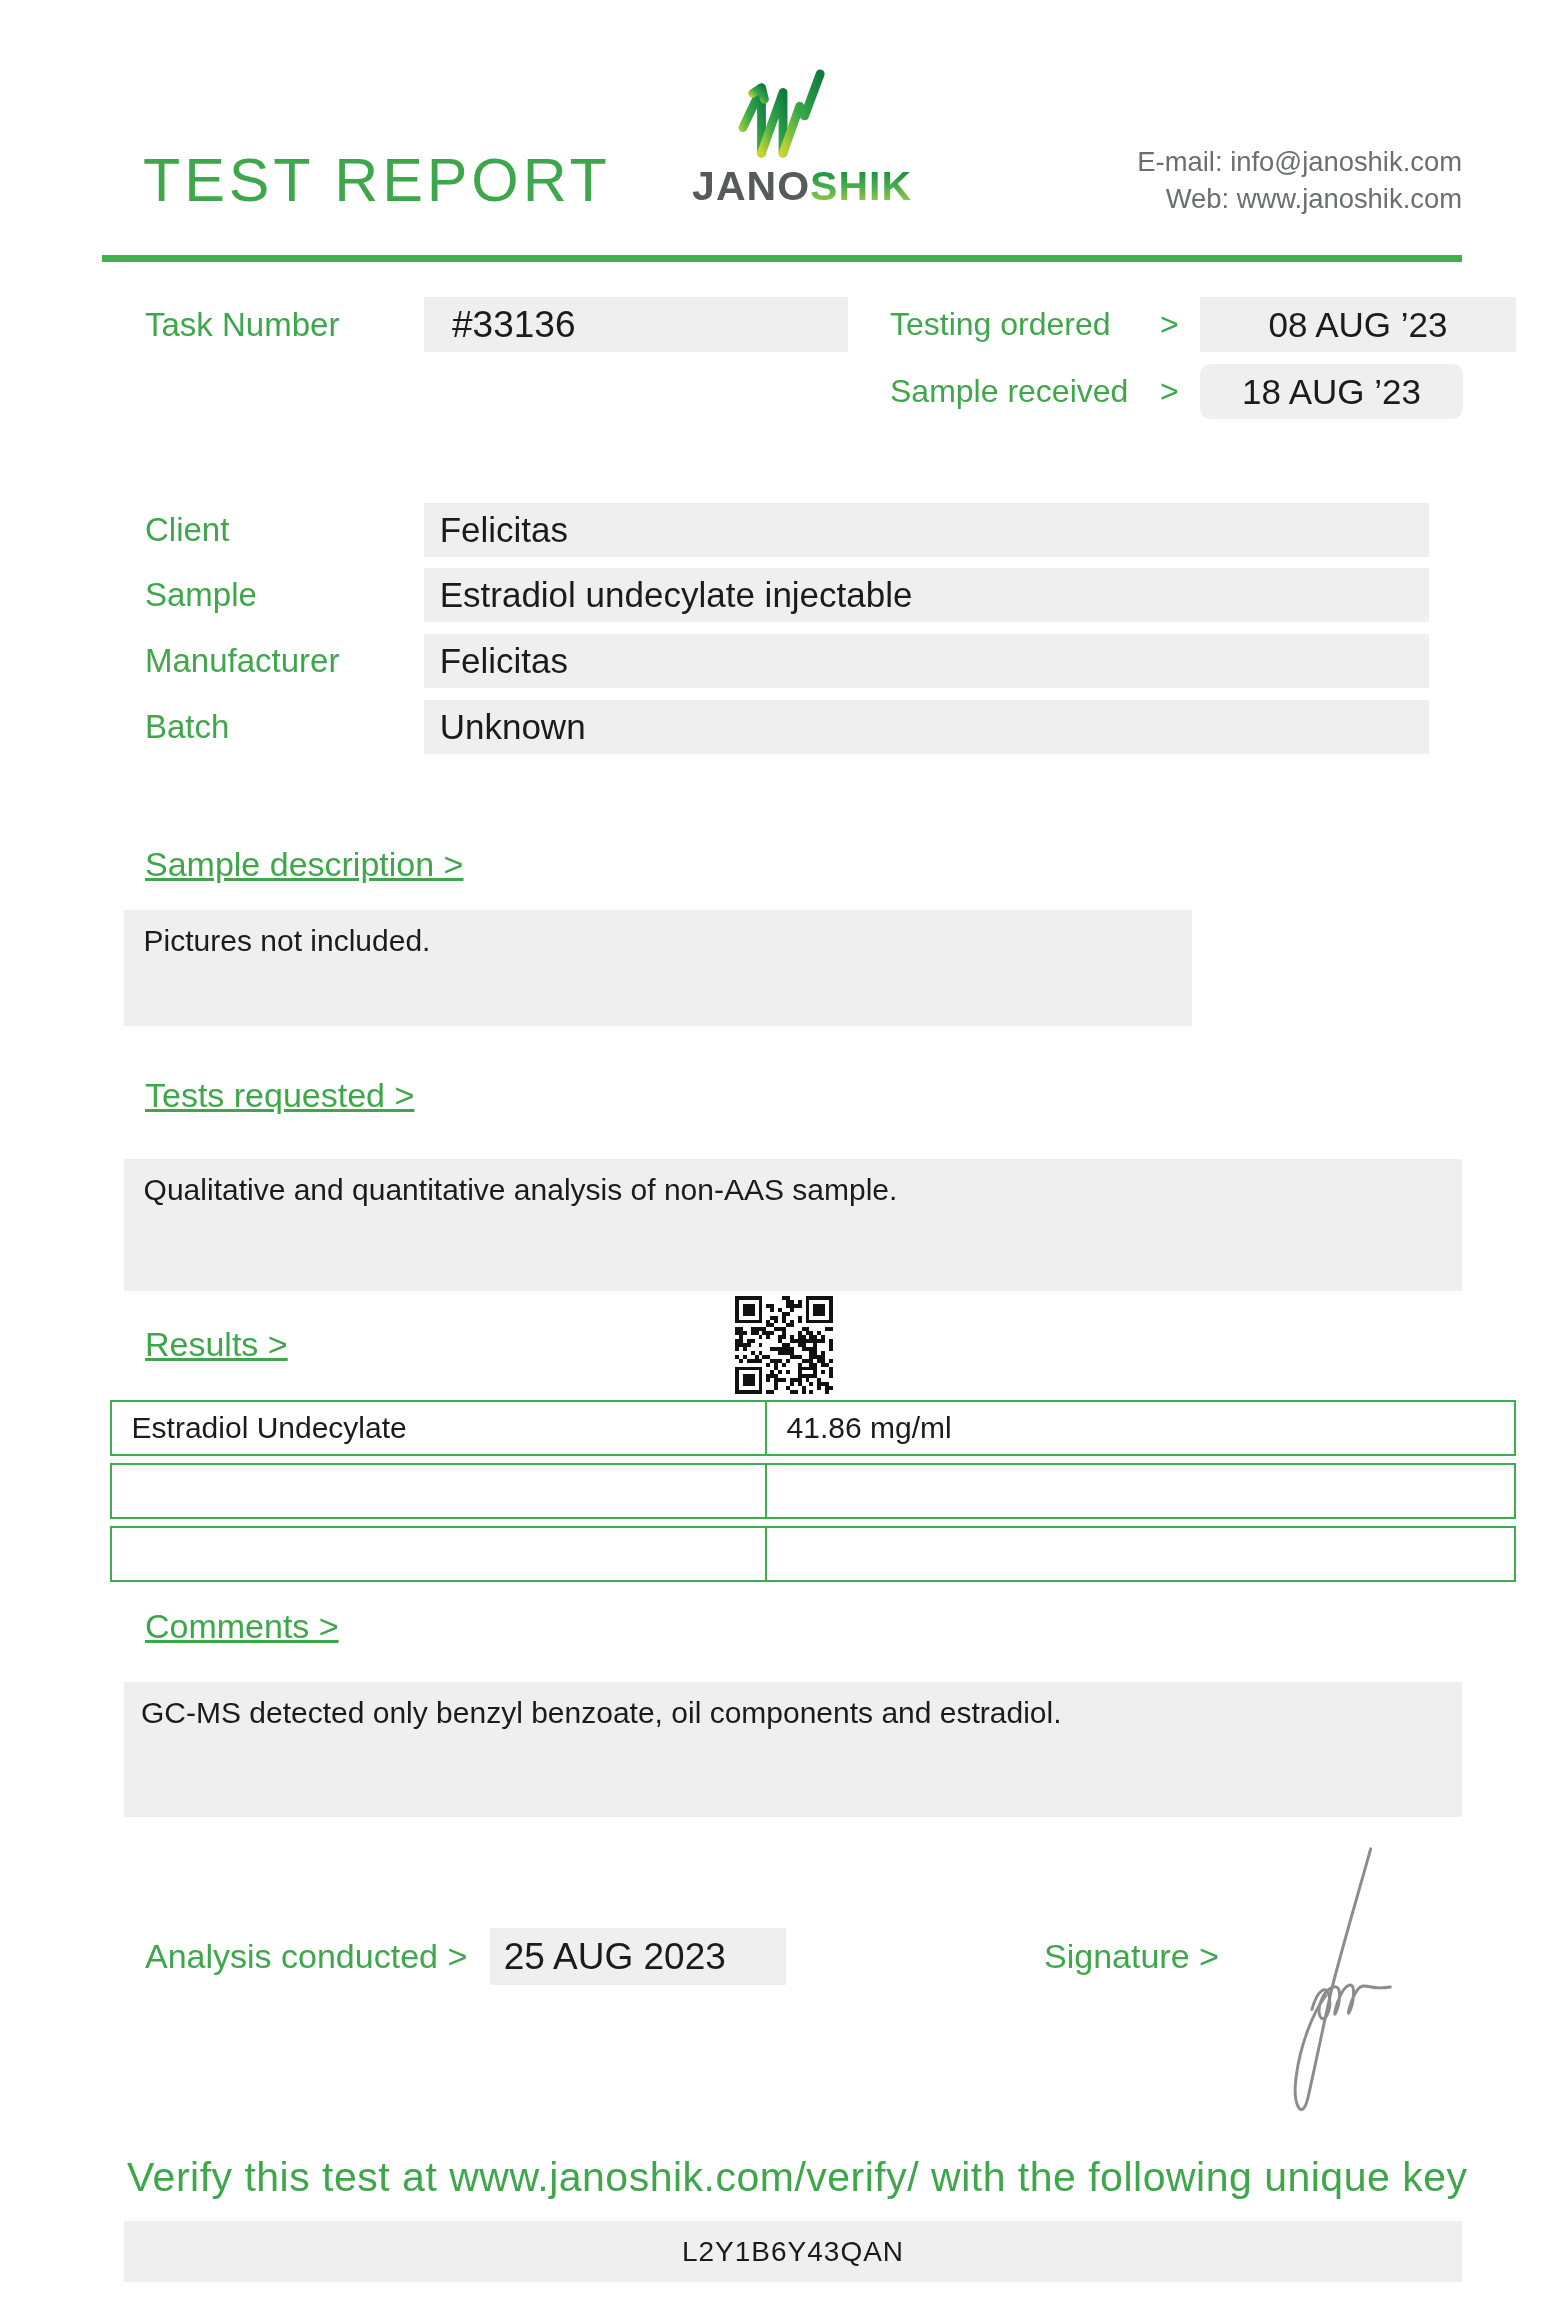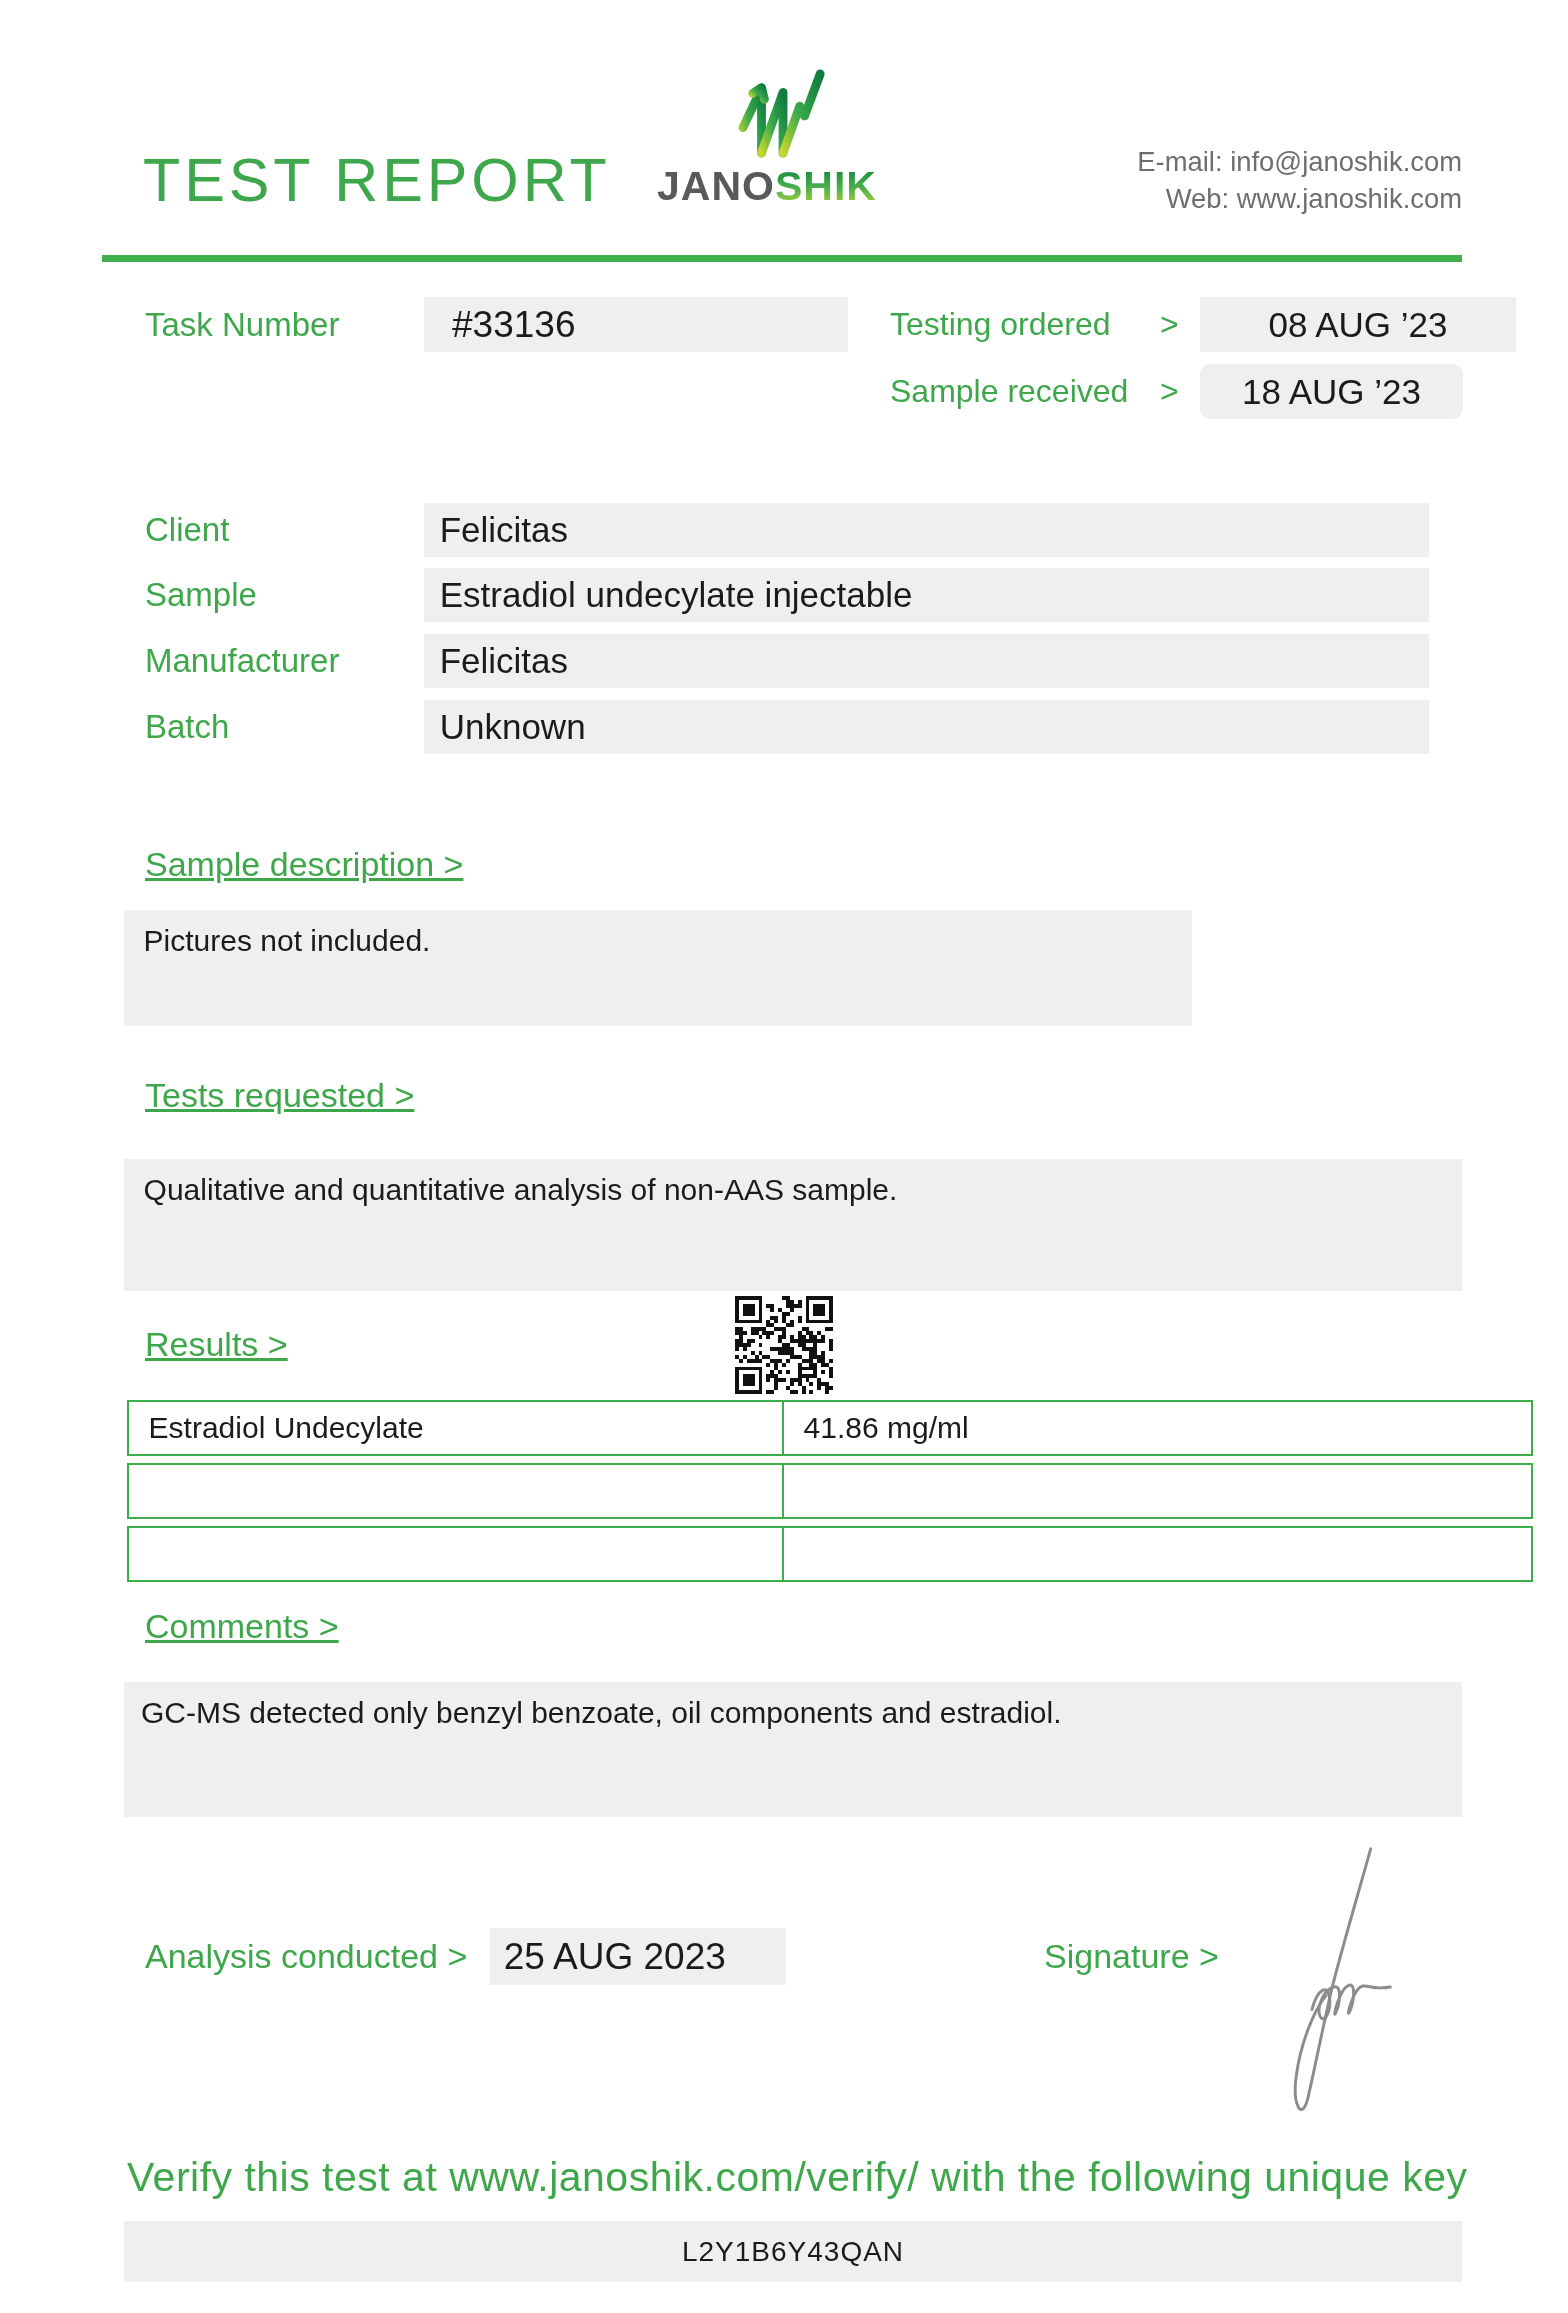--- a/index.html
+++ b/index.html
@@ -10,21 +10,21 @@
   }
   .abs { position:absolute; }
 
   
   .report-title {
     left:143px; top:145px; font-size:61px; letter-spacing:3.9px;
     color:#3FA74B; font-weight:400; white-space:nowrap;
   }
   .logo-icon { left:735px; top:67px; width:98px; height:93px; }
   .logo-word {
-    left:657px; top:163px; width:255px; text-align:left;
+    left:657px; top:163px; width:255px; text-align:right;
     font-size:41px; font-weight:700; letter-spacing:1px; white-space:nowrap;
   }
   .logo-word .gray { color:#58595B; }
   .logo-word .grad {
     background:linear-gradient(180deg,#118A3E 10%, #4DB04E 55%, #BFD432 100%);
     -webkit-background-clip:text; background-clip:text; color:transparent;
   }
   .contact {
     right:106px; top:143px; text-align:right; color:#6D6E71;
     font-size:27.4px; line-height:37px; white-space:nowrap;
@@ -55,21 +55,21 @@
 
   
   .sd-heading { left:145px; top:845px; }
   .sd-box { left:124px; top:910px; width:1068px; height:116px; }
   .tr-heading { left:145px; top:1076px; }
   .tr-box { left:124px; top:1159px; width:1338px; height:132px; }
   .res-heading { left:145px; top:1325px; }
   .qr { left:735px; top:1296px; width:98px; height:98px; }
   .qr svg { width:100%; height:100%; fill:#111; shape-rendering:crispEdges; }
 
-  .results-table { left:127px; top:1400px; width:1406px; }
+  .results-table { left:110px; top:1400px; width:1406px; }
   .res-row {
     display:flex; height:56px; border:2.9px solid #3DAE4C; margin-bottom:6.9px; background:#fff;
   }
   .res-cell-a {
     width:655px; border-right:2.9px solid #3DAE4C; display:flex; align-items:center;
     padding-left:19.6px; font-size:30px; white-space:nowrap;
   }
   .res-cell-b { flex:1; display:flex; align-items:center; padding-left:19.6px; font-size:30px; white-space:nowrap; }
 
   .com-heading { left:145px; top:1607px; }

